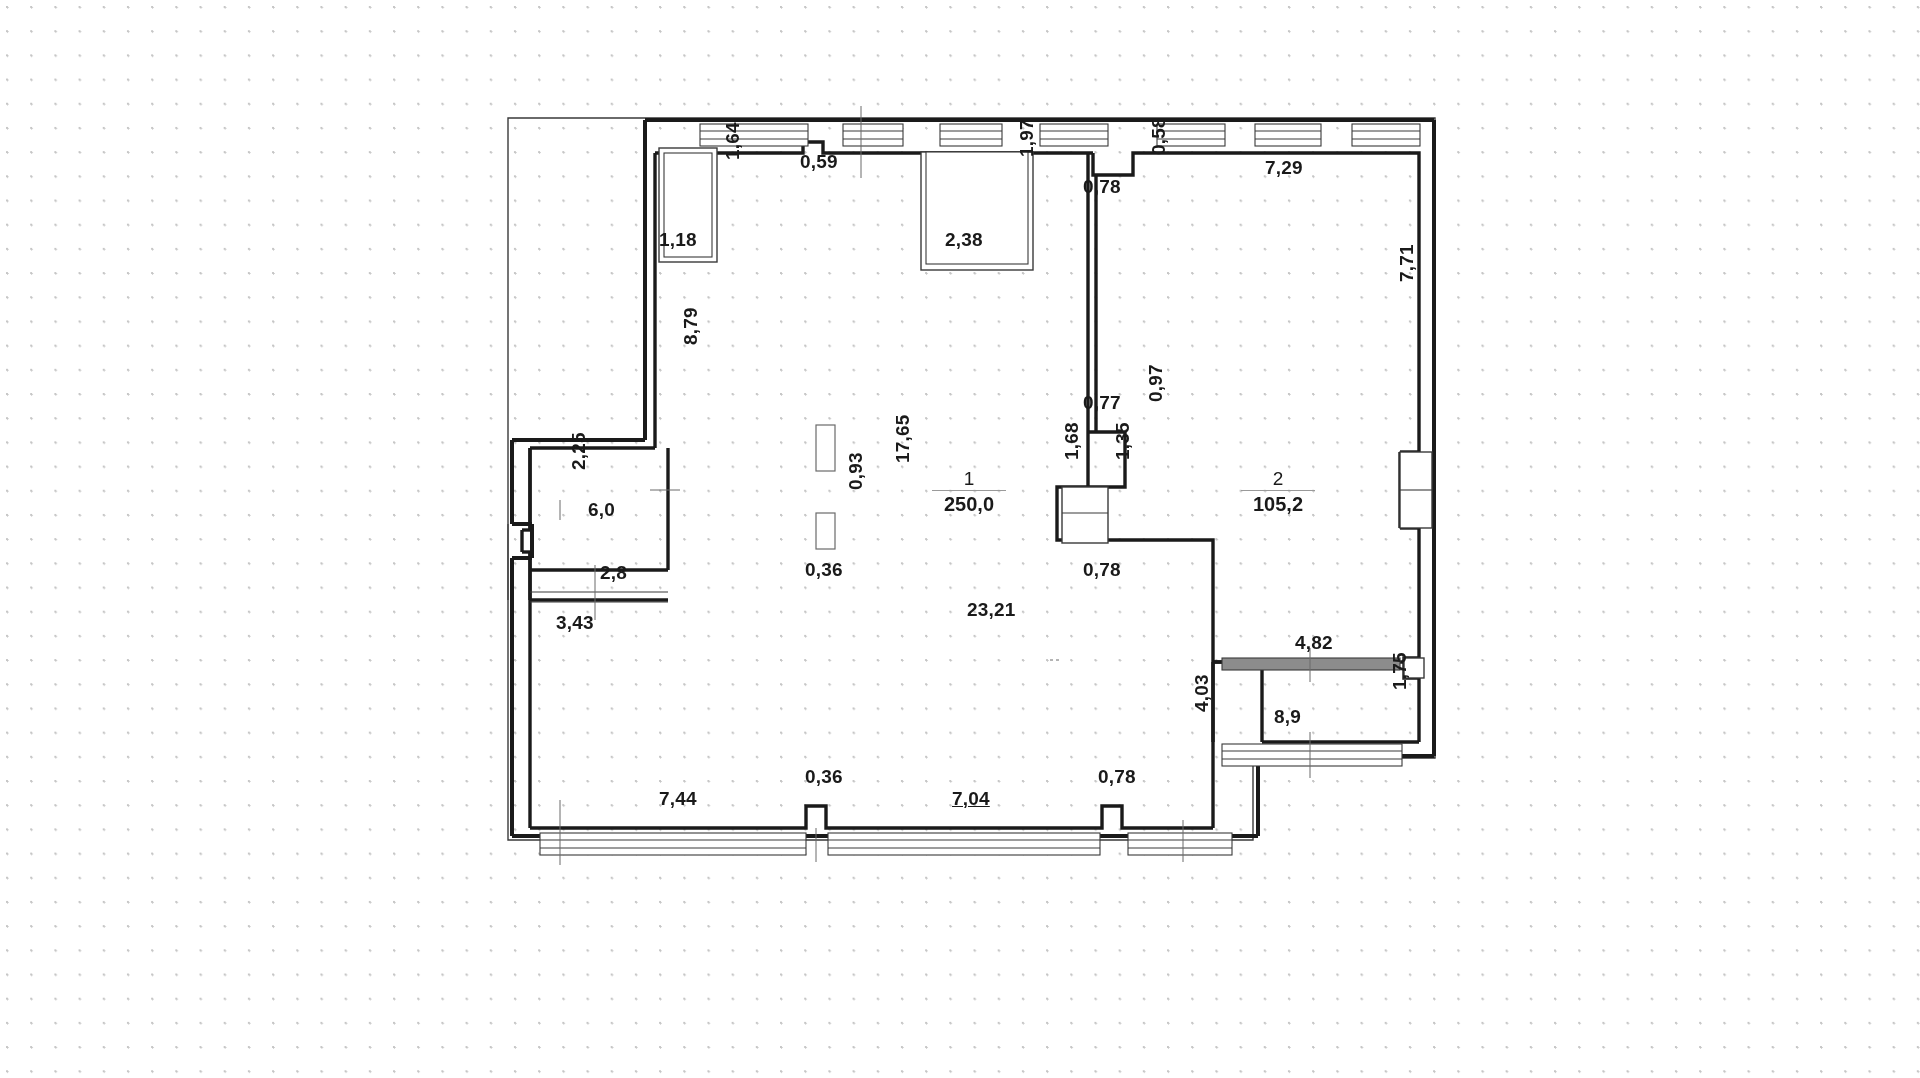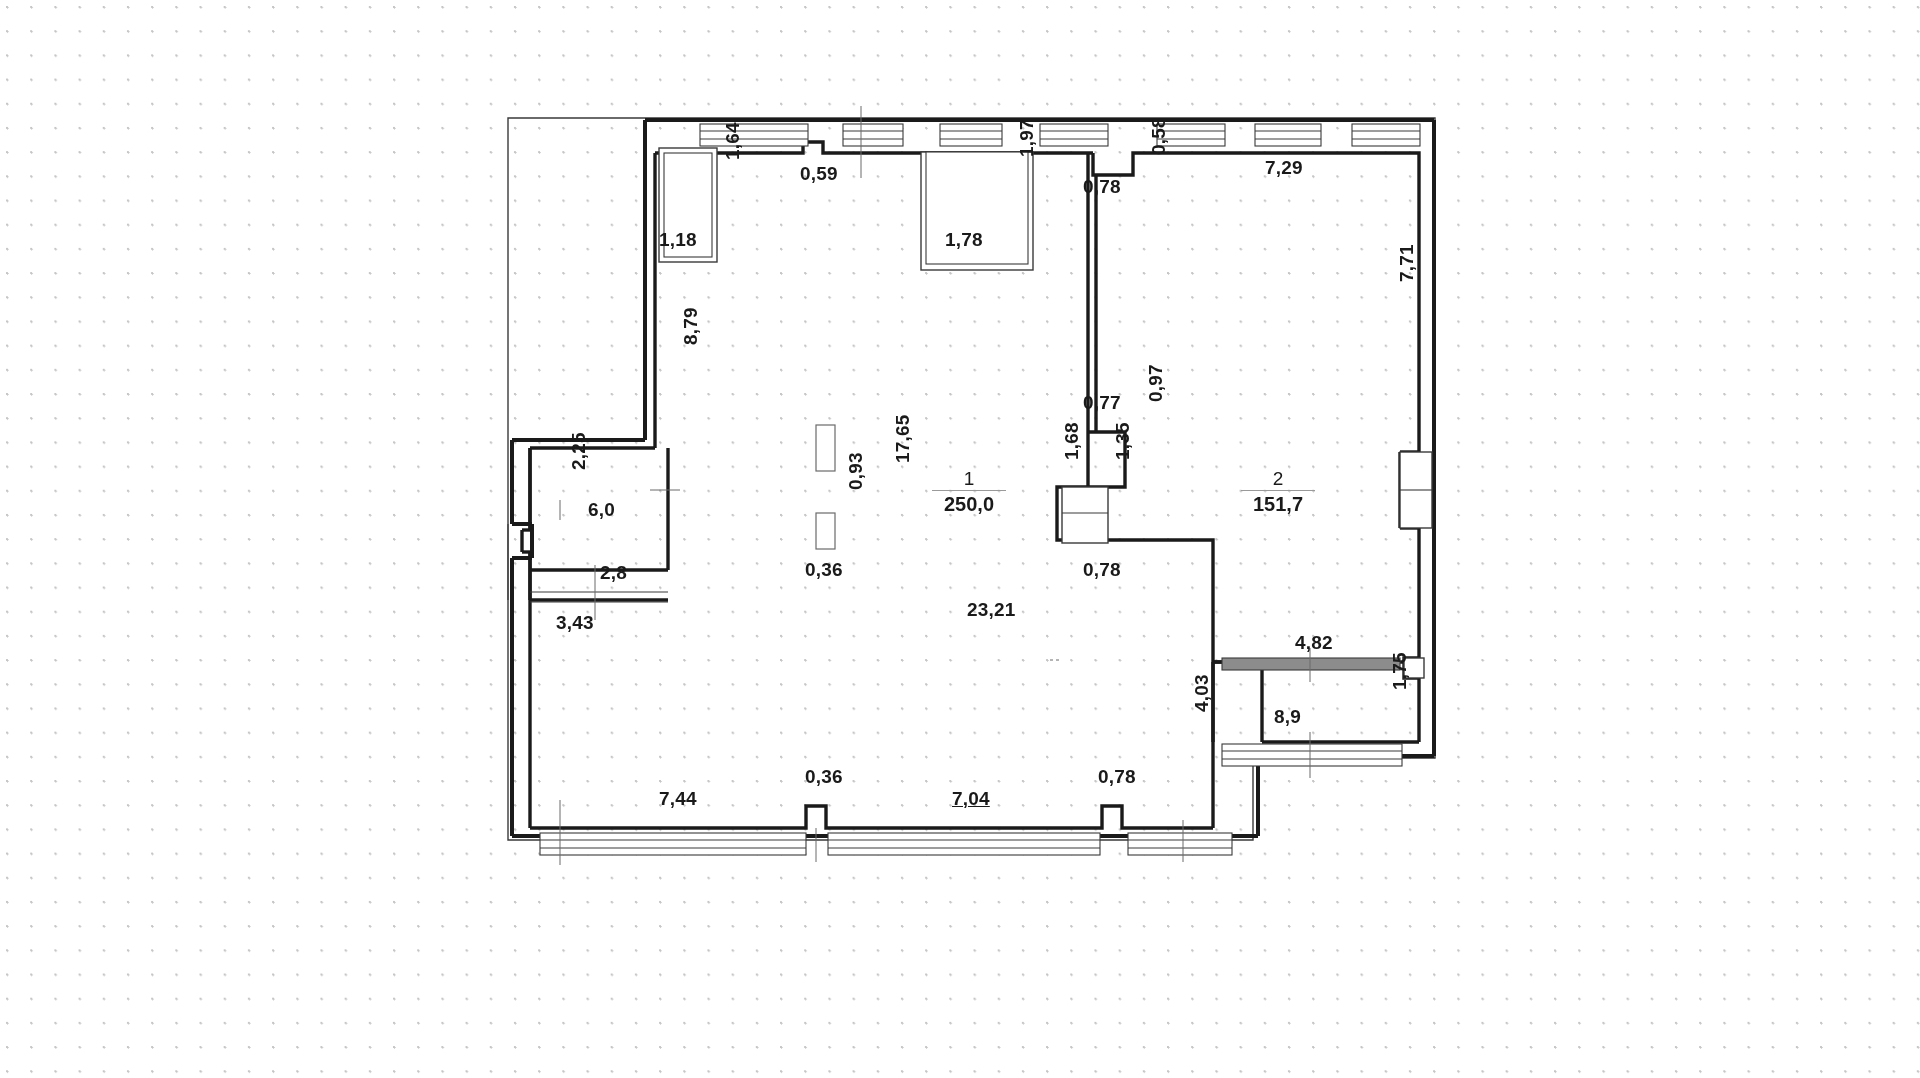--- a/index.html
+++ b/index.html
@@ -237,22 +237,22 @@
       <line x1="1310" y1="732" x2="1310" y2="778"></line>
 
       <line x1="1050" y1="660" x2="1060" y2="660" stroke-dasharray="3 3"></line>
     </g>
 
   </svg>
 
   <div id="labels-layer">
       <div class="dim-label" style="left: 659px; top: 230px;">1,18</div>
       <div class="dim-label vert" style="left: 723px; top: 160px;">1,64</div>
-      <div class="dim-label" style="left: 800px; top: 164px; text-align: center;">0,59</div>
-      <div class="dim-label" style="left: 945px; top: 230px;">1,78</div>
+      <div class="dim-label" style="left: 800px; top: 152px; text-align: center;">0,59</div>
+      <div class="dim-label" style="left: 945px; top: 230px;">2,38</div>
       <div class="dim-label vert" style="left: 1017px; top: 157px;">1,97</div>
       <div class="dim-label" style="left: 1083px; top: 177px;">0,78</div>
       <div class="dim-label vert" style="left: 1149px; top: 155px;">0,58</div>
       <div class="dim-label" style="left: 1265px; top: 158px;">7,29</div>
       <div class="dim-label vert" style="left: 1397px; top: 282px;">7,71</div>
       <div class="dim-label vert" style="left: 681px; top: 345px;">8,79</div>
       <div class="dim-label" style="left: 1083px; top: 393px;">0,77</div>
       <div class="dim-label vert" style="left: 1146px; top: 402px;">0,97</div>
       <div class="dim-label vert" style="left: 569px; top: 470px;">2,25</div>
       <div class="dim-label" style="left: 588px; top: 500px;">6,0</div>
@@ -274,17 +274,17 @@
       <div class="dim-label" style="left: 952px; top: 789px; text-decoration: underline;">7,04</div>
       <div class="dim-label" style="left: 1098px; top: 767px;">0,78</div>
     </div>
   <div id="rooms-layer">
       <div class="room-tag" style="left: 932px; top: 468px;">
         <span class="rt-num">1</span>
         <span class="rt-area">250,0</span>
       </div>
       <div class="room-tag" style="left: 1241px; top: 468px;">
         <span class="rt-num">2</span>
-        <span class="rt-area">151,7</span>
+        <span class="rt-area">105,2</span>
       </div>
     </div>
 
 </div>
 
 </body></html>

